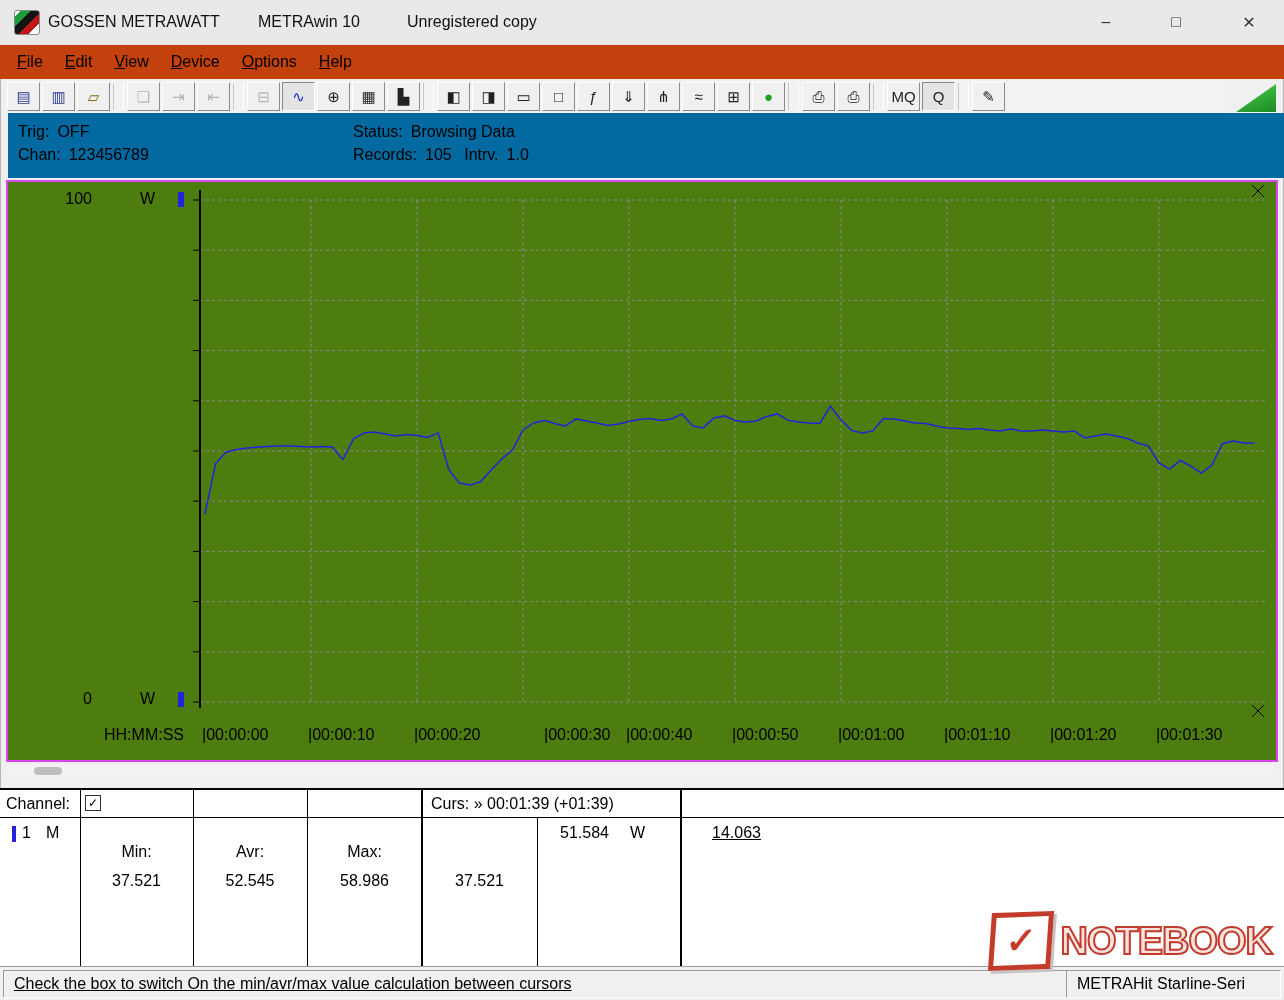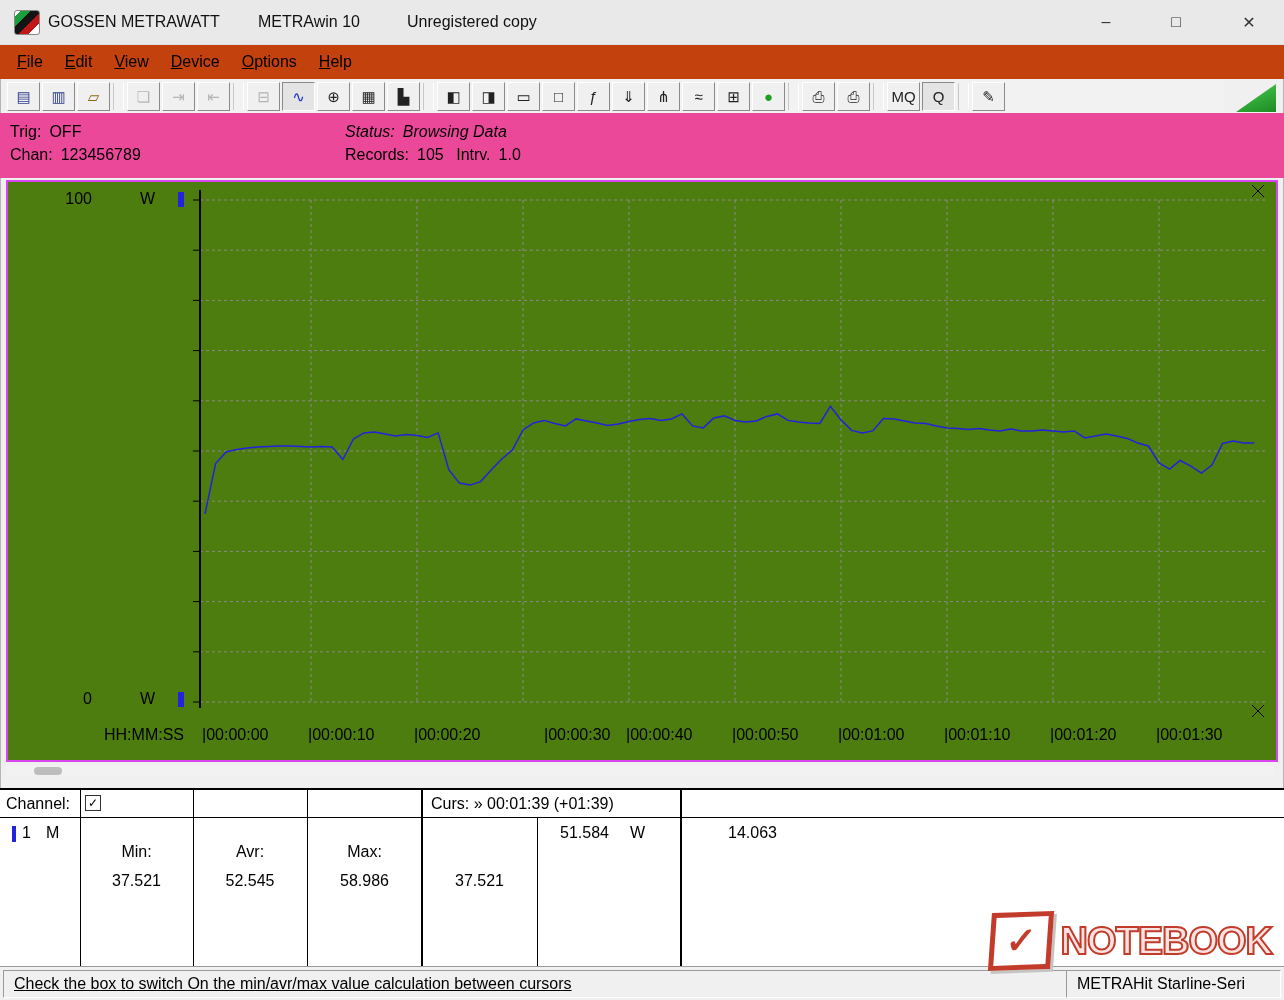--- a/index.html
+++ b/index.html
@@ -29,21 +29,21 @@
   .tb-btn{width:31px;height:27px;margin:0 1px;display:flex;align-items:center;justify-content:center;background:#f0f0f0;
     border:1px solid;border-color:#ffffff #8a8a8a #8a8a8a #ffffff;font-size:15px;color:#222;}
   .tb-btn.pressed{border-color:#8a8a8a #ffffff #ffffff #8a8a8a;background:#e4e4e4;}
   .tb-btn.disabled .tb-glyph{color:#b5b5b5 !important;}
   .tb-sep{width:9px;height:27px;margin:0 2px;border-left:1px solid #c8c8c8;border-right:1px solid #ffffff;}
   .tb-glyph{line-height:1;}
   .corner-grip{position:absolute;right:8px;top:84px;width:40px;height:28px;
     background:linear-gradient(160deg,#49d04f,#1d8a24);clip-path:polygon(100% 0,100% 100%,0 100%);}
 
   
-  .statuspanel{position:absolute;left:0;top:113px;right:0;height:65px;background:#ec4899;font-size:16px;}
+  .statuspanel{position:absolute;left:8px;top:113px;right:0;height:65px;background:#0369a1;font-size:16px;}
   .sp-item{position:absolute;white-space:nowrap;}
   .sp-gap{display:inline-block;width:8px;}
 
   
   .chartpanel{position:absolute;left:6px;top:180px;width:1268px;height:578px;background:#4d7c0f;border:2px solid #d946ef;}
   #chart-svg{position:absolute;left:0;top:0;}
   .ylab{position:absolute;font-size:16px;}
   .ylab-top{left:48px;top:8px;width:36px;text-align:right;}
   .yunit-top{left:132px;top:8px;}
   .ylab-bottom{left:48px;top:508px;width:36px;text-align:right;}
@@ -204,21 +204,21 @@
     </div>
   <div class="corner-grip"></div>
 
   <div class="statuspanel">
     <div class="sp-item" style="left:10px;top:10px;">
       <span>Trig:</span><span class="sp-gap"></span><span>OFF</span>
     </div>
     <div class="sp-item" style="left:10px;top:33px;">
       <span>Chan:</span><span class="sp-gap"></span><span>123456789</span>
     </div>
-    <div class="sp-item" style="left:345px;top:10px;font-style:italic;">
+    <div class="sp-item" style="left:345px;top:10px;">
       <span>Status:</span><span class="sp-gap"></span><span>Browsing Data</span>
     </div>
     <div class="sp-item" style="left:345px;top:33px;">
       <span>Records:</span><span class="sp-gap"></span><span>105</span>
       <span class="sp-gap"></span><span>Intrv.</span><span class="sp-gap"></span><span>1.0</span>
     </div>
   </div>
 
   <div class="chartpanel">
     <svg id="chart-svg" width="1264" height="578">
@@ -305,21 +305,21 @@
 
     <div class="chanbar"></div>
     <span class="ro" style="left:22px;top:34px;">1</span>
     <span class="ro" style="left:46px;top:34px;">M</span>
     <span class="ro center" style="left:80px;top:34px;width:113px;">37.521</span>
     <span class="ro center" style="left:193px;top:34px;width:114px;">52.545</span>
     <span class="ro center" style="left:307px;top:34px;width:115px;">58.986</span>
     <span class="ro center" style="left:422px;top:34px;width:115px;">37.521</span>
     <span class="ro" style="left:560px;top:34px;">51.584</span>
     <span class="ro" style="left:630px;top:34px;">W</span>
-    <span class="ro" style="left:728px;top:34px;">14.063</span>
+    <span class="ro" style="left:712px;top:34px;text-decoration:underline;">14.063</span>
   </div>
 
   <div class="watermark">
     <div class="wm-logo">
       <span class="wm-check">✓</span>
     </div>
     <span class="wm-w1">NOTEBOOK</span>
   </div>
 
   <div class="statusbar">

